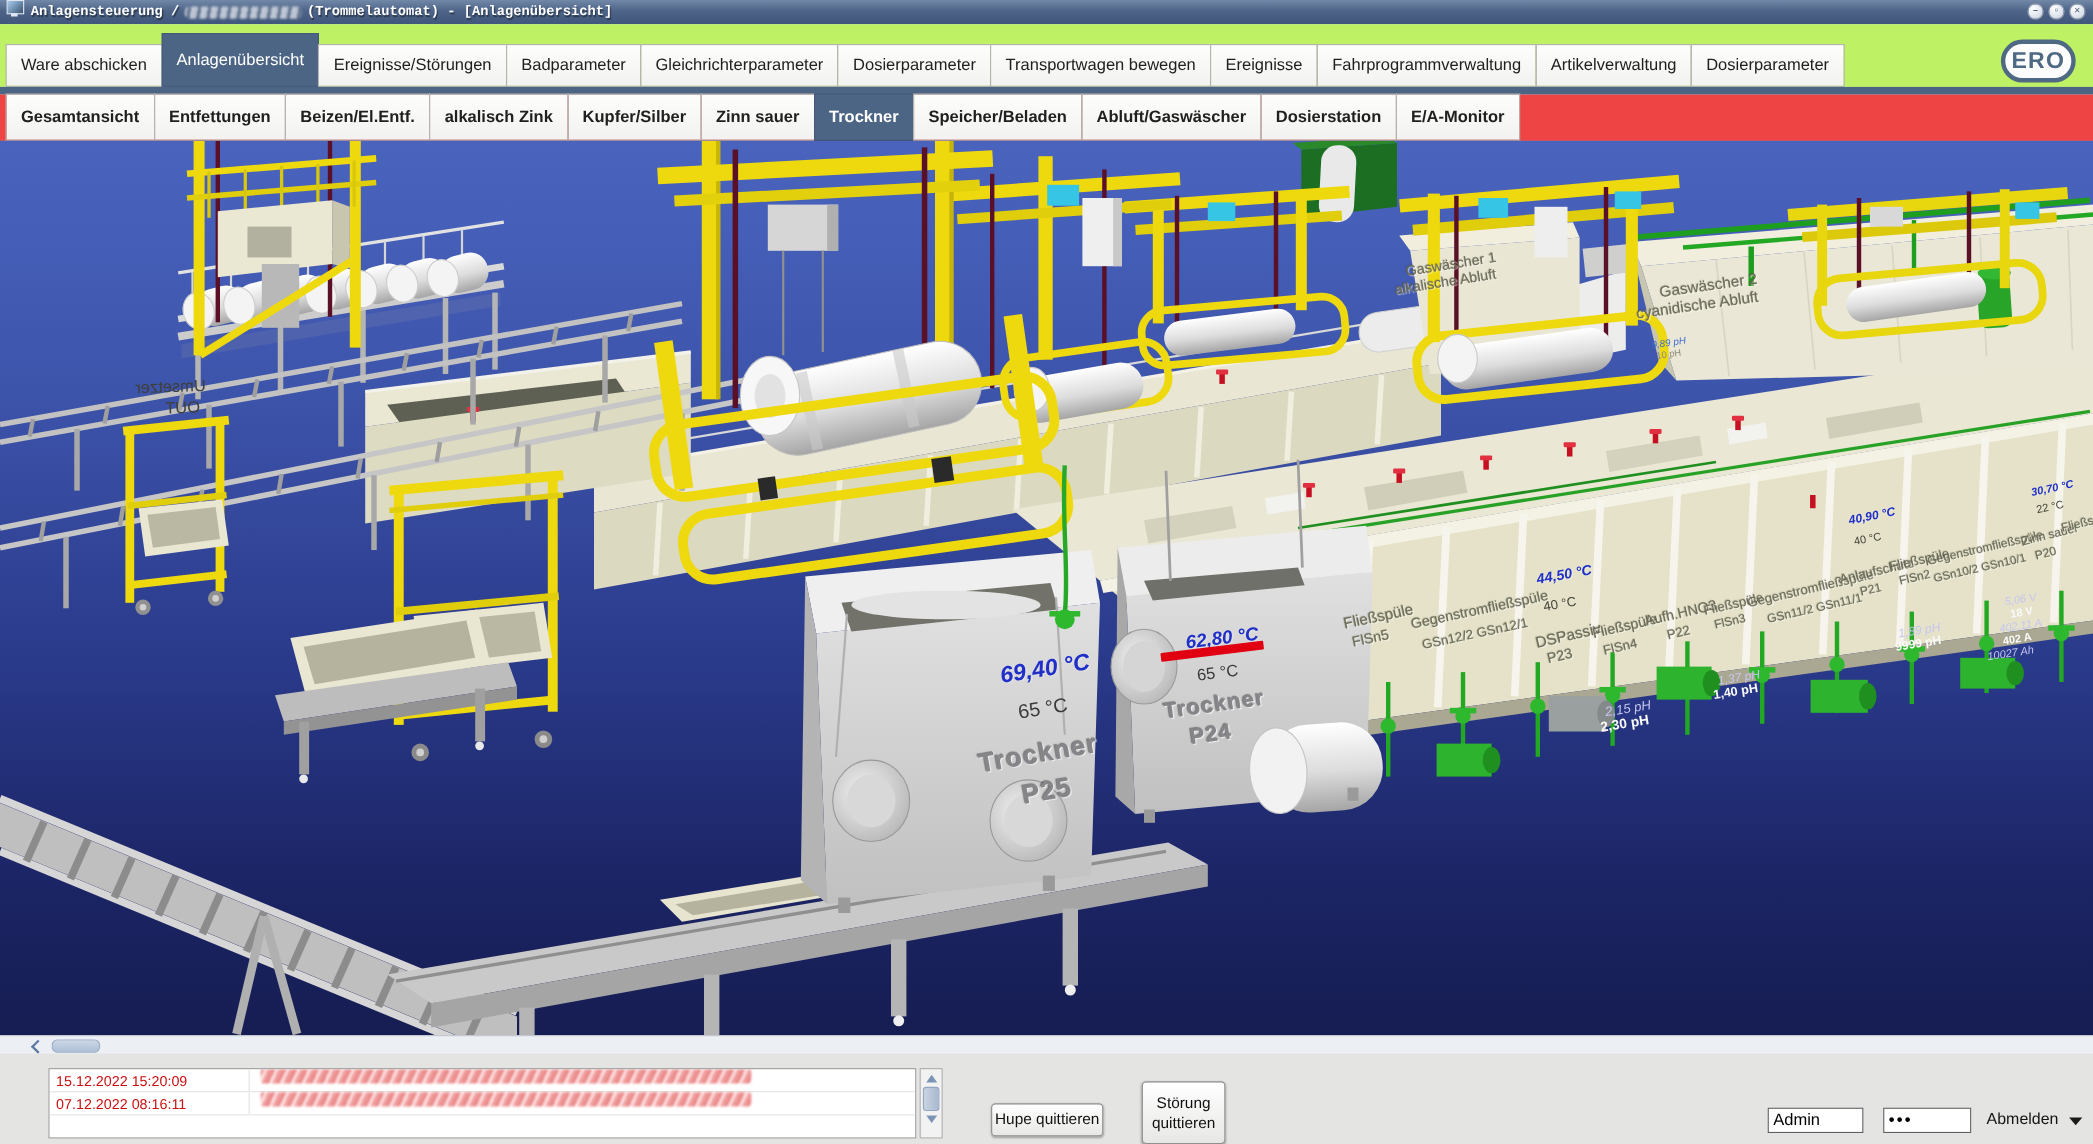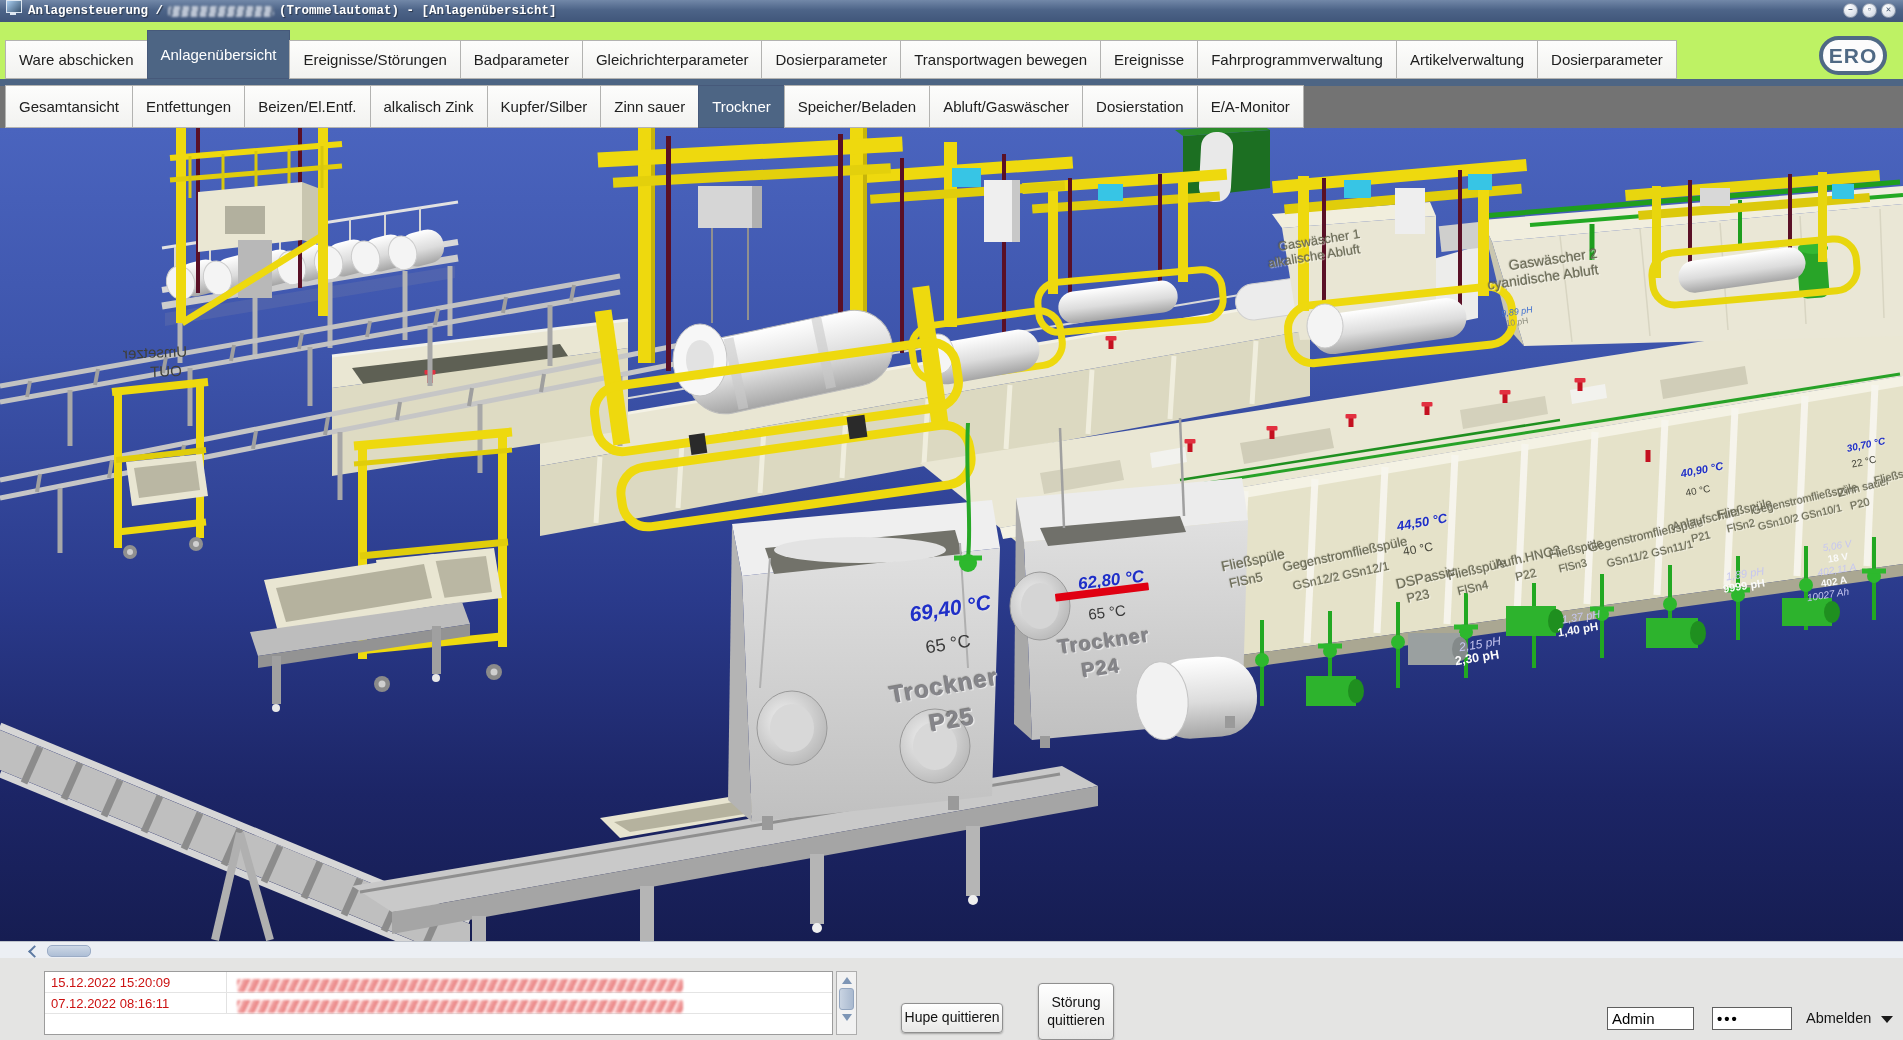--- a/index.html
+++ b/index.html
@@ -17,21 +17,21 @@
   .scribble-title{display:inline-block;width:106px;height:11px;margin:0 5px;border-radius:4px;
     background:repeating-linear-gradient(100deg,rgba(205,211,222,.85) 0 3px,rgba(125,136,152,.45) 3px 6px,rgba(220,226,235,.8) 6px 9px);
     filter:blur(.8px);}
   .win-buttons{position:absolute;right:7px;top:3px;display:flex;gap:4px;}
   .win-btn{width:15px;height:15px;border-radius:50%;border:1px solid #8d99ab;box-sizing:border-box;
     background:radial-gradient(circle at 35% 30%,#ffffff,#dde3ec 60%,#c2cad6);
     color:#4d6078;font-size:9px;font-weight:bold;line-height:13px;text-align:center;cursor:default;}
 
   
   .strip1{position:absolute;left:0;top:22px;width:100%;height:57px;background:#bef264;}
-  .strip2{position:absolute;left:0;top:86px;width:100%;height:42px;background:#737373;}
+  .strip2{position:absolute;left:0;top:86px;width:100%;height:42px;background:#ef4444;font-weight:bold;}
   .band{position:absolute;left:0;top:79px;width:100%;height:7px;background:#4d6584;}
   .tabs{position:absolute;left:6px;bottom:0;display:flex;align-items:flex-end;}
   .tab{height:37px;display:flex;align-items:center;padding:0 13px;margin-left:-1px;
     background:linear-gradient(#fdfdfc,#f2f2f0);border:1px solid #b3b3b1;
     font-size:15px;color:#202020;white-space:nowrap;cursor:default;}
   .tab.active{background:#4d6584;color:#fff;border-color:#46597a;height:47px;}
   .strip2 .tab{height:41px;}
   .strip2 .tab.active{height:41px;}
   .ero-logo{position:absolute;right:16px;top:36px;width:60px;height:31px;border:4px solid #4f6984;border-radius:20px;
     background:#fcfcfc;display:flex;align-items:center;justify-content:center;
@@ -53,21 +53,21 @@
   
   .hscroll{position:absolute;left:0;top:941px;width:100%;height:17px;background:#eceff4;border-top:1px solid #bfc4cc;box-sizing:border-box;}
   .hs-arrow{position:absolute;left:30px;top:5px;width:7px;height:7px;border-left:2px solid #5d7aa2;border-bottom:2px solid #5d7aa2;transform:rotate(45deg);}
   .hs-thumb{position:absolute;left:47px;top:3px;width:42px;height:10px;border:1px solid #9bacc6;border-radius:5px;
     background:linear-gradient(#cdd8e6,#aebfd6);}
 
   
   .footer{position:absolute;left:0;top:958px;width:100%;height:82px;background:#e4e4e3;}
   .alarm-table{position:absolute;left:44px;top:13px;width:789px;height:64px;background:#fff;
     border:1px solid #9c9c9c;box-sizing:border-box;overflow:hidden;}
-  .alarm-row{height:20px;display:flex;align-items:flex-end;border-bottom:1px solid #e4e4e4;}
+  .alarm-row{height:20px;display:flex;align-items:flex-start;border-bottom:1px solid #e4e4e4;}
   .alarm-row .ts{width:182px;min-width:182px;padding-left:6px;color:#cc1111;font-size:13px;
     border-right:1px solid #e2e2e2;height:100%;display:flex;align-items:center;box-sizing:border-box;}
   .scrib{margin-left:10px;width:446px;height:13px;border-radius:2px;
     background:repeating-linear-gradient(115deg,rgba(219,42,42,.55) 0 3px,rgba(250,152,152,.35) 3px 6px,rgba(224,60,60,.5) 6px 9px);
     filter:blur(1px);}
   .vscroll{position:absolute;left:836px;top:13px;width:21px;height:64px;background:#f2f2f2;border:1px solid #adadad;box-sizing:border-box;}
   .vs-up{width:0;height:0;margin:5px auto 0;border-left:5px solid transparent;border-right:5px solid transparent;border-bottom:7px solid #7d95b5;}
   .vs-thumb{margin:4px 2px;height:20px;border:1px solid #93a6c0;border-radius:3px;background:linear-gradient(90deg,#c9d4e2,#a9b9cf);}
   .vs-down{width:0;height:0;margin:0 auto;border-left:5px solid transparent;border-right:5px solid transparent;border-top:7px solid #7d95b5;}
   .btn{position:absolute;border:1px solid #8f8f8f;border-radius:4px;

